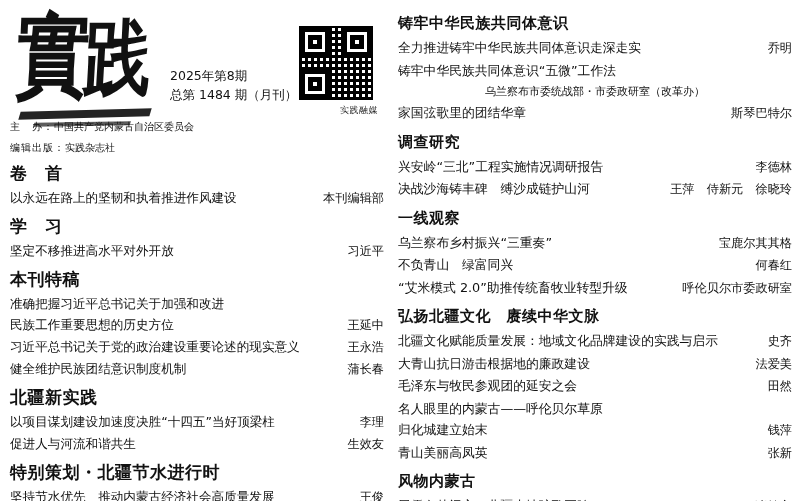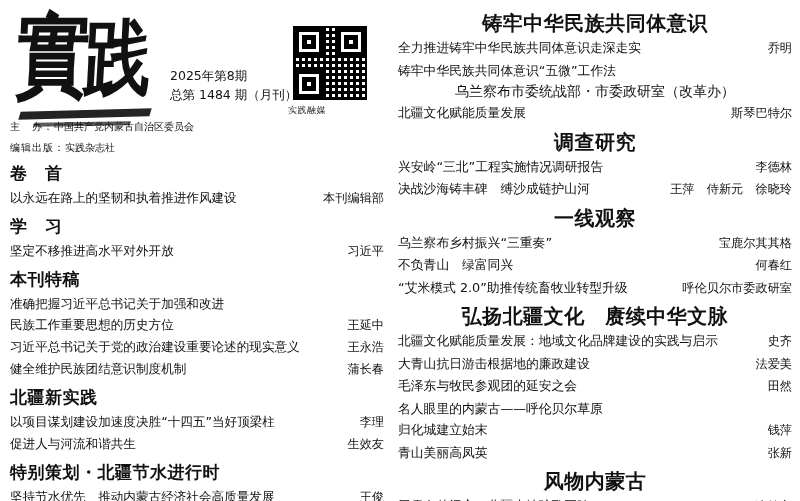--- a/index.html
+++ b/index.html
@@ -105,24 +105,24 @@
     top: 110px;
     font-size: 10px;
     line-height: 21px;
     font-weight: normal;
   }
   .pub-lines .lbl {
     letter-spacing: 1px;
   }
   .qr-wrap {
     position: absolute;
-    right: 12px;
+    right: 6px;
     top: 18px;
     width: 84px;
-    text-align: left;
+    text-align: right;
   }
   .qr {
     width: 74px;
     height: 74px;
     margin: 0 auto;
     background-color: #fff;
     background-image:
       repeating-linear-gradient(90deg, #000 0 3px, transparent 3px 6px),
       repeating-linear-gradient(0deg, #000 0 3px, transparent 3px 6px);
     background-blend-mode: multiply;
@@ -179,24 +179,24 @@
   .entry .sp {
     flex: 1 1 auto;
     min-width: 6px;
   }
   .entry .a {
     flex: 0 0 auto;
     padding-left: 8px;
     font-size: 12.2px;
   }
   .col-right .entry { font-size: 12.8px; line-height: 21.5px; }
-  .col-right .section-title { font-size: 20px; text-align: center; }
+  .col-right .section-title { font-size: 15px; }
   .center-line {
     text-align: center;
-    font-size: 14px;
+    font-size: 11px;
     line-height: 21px;
   }
 </style>
 </head>
 <body>
 
 <div class="page">
 
   <div class="col-left">
 
@@ -290,21 +290,21 @@
           <span class="t">全力推进铸牢中华民族共同体意识走深走实</span>
           <span class="sp"></span>
           <span class="a">乔明</span>
         </div>
         <div class="entry">
           <span class="t">铸牢中华民族共同体意识“五微”工作法</span>
           <span class="sp"></span>
         </div>
         <div class="center-line" style="text-align: center;">乌兰察布市委统战部・市委政研室（改革办）</div>
         <div class="entry">
-          <span class="t">北疆文化赋能质量发展</span>
+          <span class="t">家国弦歌里的团结华章</span>
           <span class="sp"></span>
           <span class="a">斯琴巴特尔</span>
         </div>
         <div class="section-title">调查研究</div>
         <div class="entry">
           <span class="t">兴安岭“三北”工程实施情况调研报告</span>
           <span class="sp"></span>
           <span class="a">李德林</span>
         </div>
         <div class="entry">

